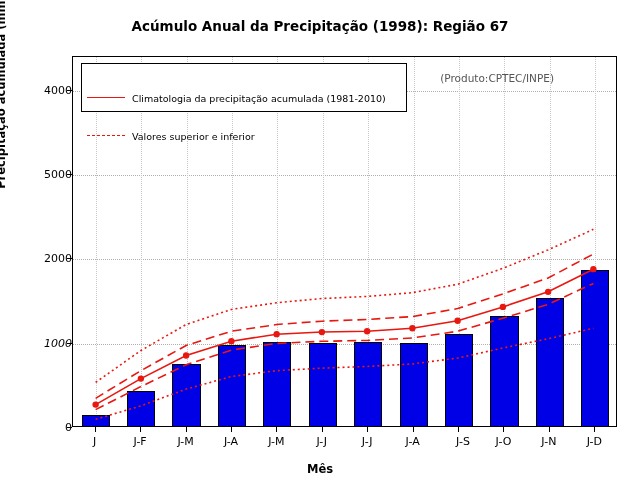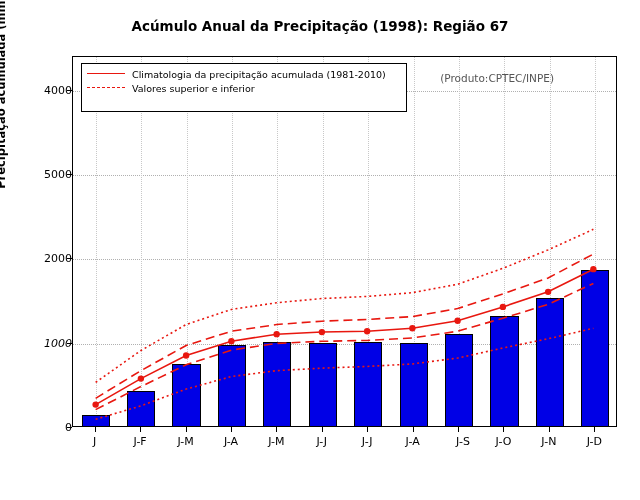--- a/index.html
+++ b/index.html
@@ -127,20 +127,21 @@
     height: 49px;
     background: #ffffff;
     border: 1px solid #000;
     box-sizing: border-box;
     padding: 3px 5px 0 5px;
   }
   .legend-row {
     display: flex;
     align-items: center;
     height: 14px;
+    margin-top: 24px;
   }
   .legend-swatch {
     width: 38px;
     height: 10px;
     margin-right: 7px;
     flex: none;
     position: relative;
   }
   .legend-swatch i {
     position: absolute;
@@ -166,20 +167,21 @@
   }
 </style>
 </head>
 <body>
 
 <div id="root">
 
   <div id="title">Acúmulo Anual da Precipitação (1998): Região 67</div>
 
   <div id="ylabel">Precipitação acumulada (mm)</div>
+  <div id="xlabel">Mês</div>
 
   <div id="plot">
     <div class="gridline" style="top: 286.682px;"></div>
       <div class="gridline" style="top: 202.364px;"></div>
       <div class="gridline" style="top: 118.045px;"></div>
       <div class="gridline" style="top: 33.7273px;"></div>
       <div class="vgrid" style="left: 22.7083px;"></div>
       <div class="vgrid" style="left: 68.125px;"></div>
       <div class="vgrid" style="left: 113.542px;"></div>
       <div class="vgrid" style="left: 158.958px;"></div>

